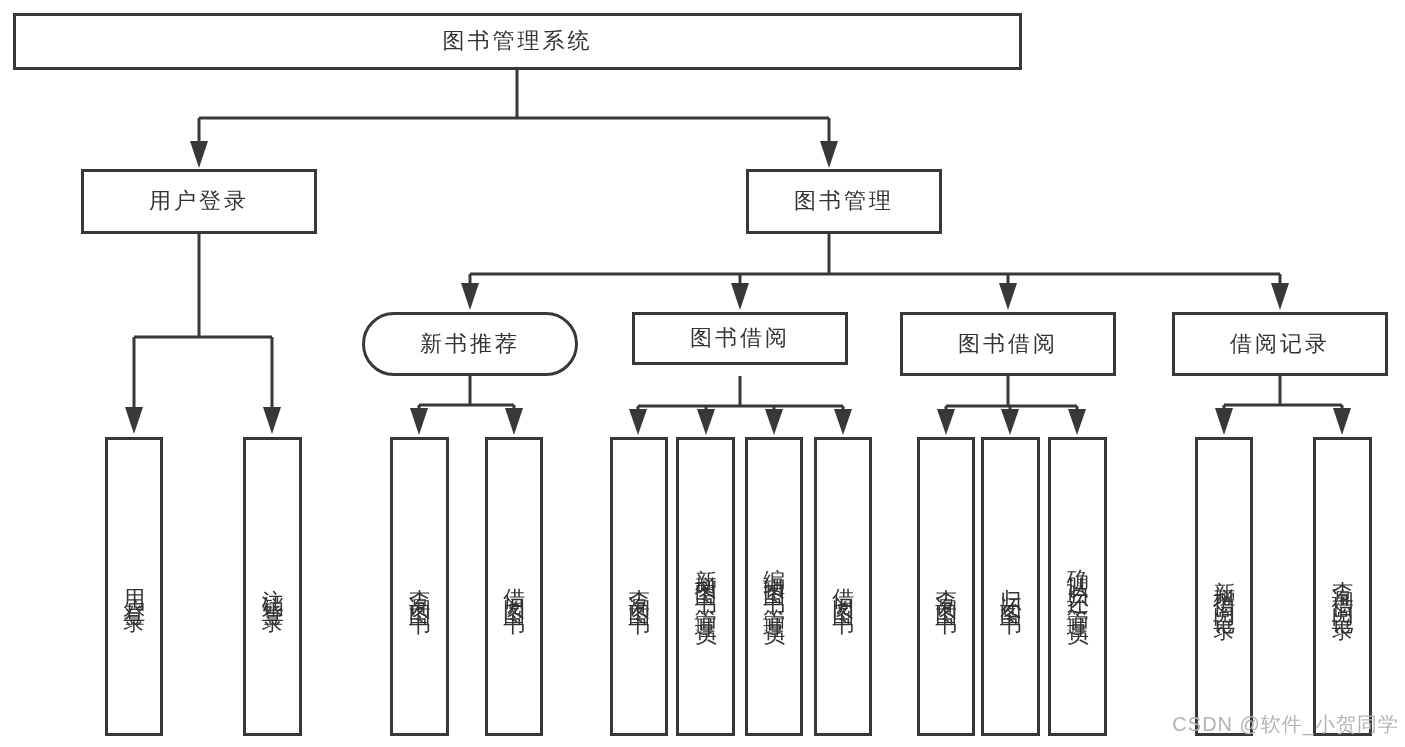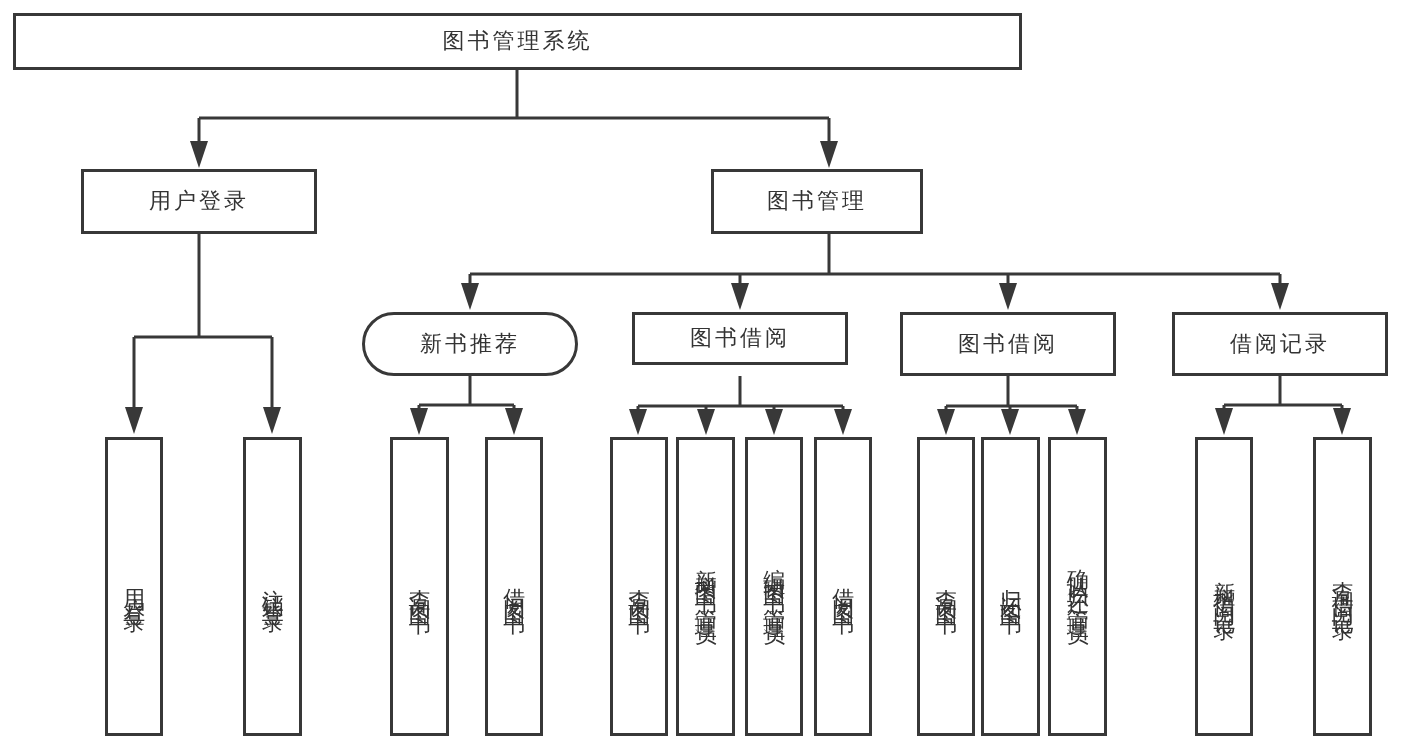--- a/index.html
+++ b/index.html
@@ -99,21 +99,21 @@
     <polygon class="head" points="1333,408 1351,408 1342,435"></polygon>
   </svg>
 
   <div class="box" style="left:13px; top:13px; width:1009px; height:57px;">
     <span>图书管理系统</span>
   </div>
 
   <div class="box" style="left:81px; top:169px; width:236px; height:65px;">
     <span>用户登录</span>
   </div>
-  <div class="box" style="left:711px; top:169px; width:212px; height:65px;">
+  <div class="box" style="left:746px; top:169px; width:196px; height:65px;">
     <span>图书管理</span>
   </div>
 
   <div class="box" style="left:362px; top:312px; width:216px; height:64px;border-radius:32px;">
     <span>新书推荐</span>
   </div>
   <div class="box" style="left:632px; top:312px; width:216px; height:53px;">
     <span>图书借阅</span>
   </div>
   <div class="box" style="left:900px; top:312px; width:216px; height:64px;">
@@ -160,14 +160,15 @@
     <span>确认归还（管理员）</span>
   </div>
 
   <div class="box vbox" style="left:1195px; top:437px; width:58px; height:299px;">
     <span>新增借阅记录</span>
   </div>
   <div class="box vbox" style="left:1313px; top:437px; width:59px; height:299px;">
     <span>查询借阅记录</span>
   </div>
 
+  <div class="watermark">CSDN @软件_小贺同学</div>
 
 </div>
 
 </body></html>

